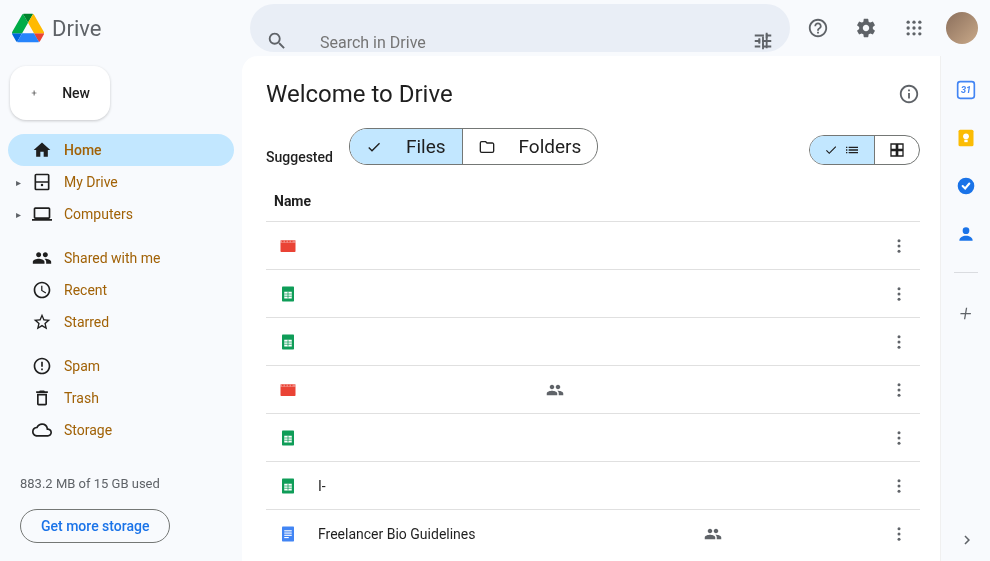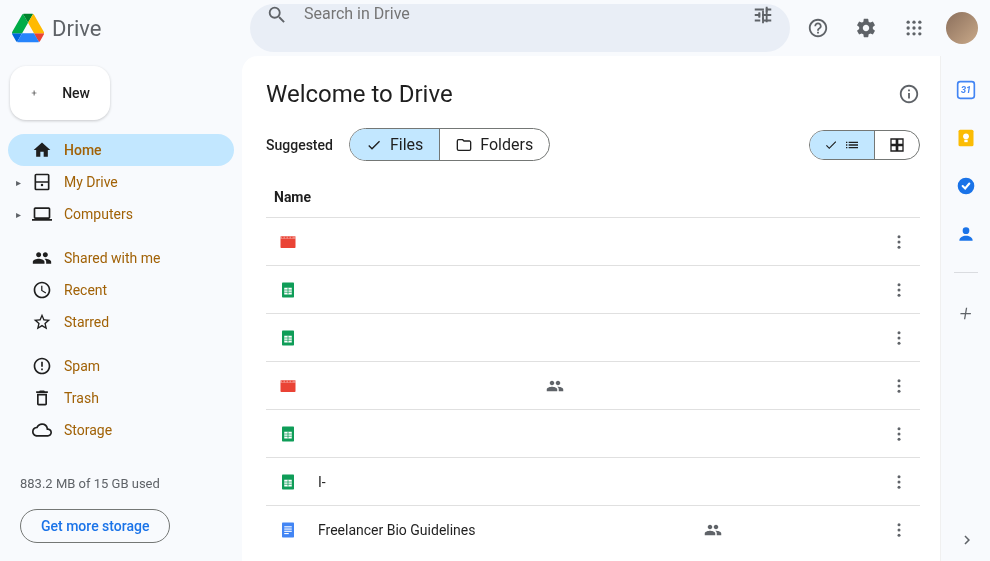--- a/index.html
+++ b/index.html
@@ -2,21 +2,21 @@
 <html><head>
 <meta charset="utf-8">
 <style>
 * { margin: 0; padding: 0; box-sizing: border-box; font-family: 'Google Sans', Roboto, Arial, sans-serif; }
 body { background: #f8fafd; color: #1f1f1f; width: 990px; height: 561px; overflow: hidden; }
 
 .app { display: flex; flex-direction: column; height: 100%; }
 .header { display: flex; align-items: center; height: 56px; padding: 0 12px; gap: 8px; }
 .logo { display: flex; align-items: center; gap: 8px; width: 230px; cursor: pointer; }
 .logo-text { font-size: 22px; color: #5f6368; }
-.search-bar { flex: 1; max-width: 550px; height: 48px; background: #e9eef6; border-radius: 24px; display: flex; align-items: flex-start; padding: 0 16px; gap: 16px; }
+.search-bar { flex: 1; max-width: 550px; height: 48px; background: #e9eef6; border-radius: 24px; display: flex; align-items: flex-end; padding: 0 16px; gap: 32px; }
 .search-bar input { flex: 1; border: none; background: transparent; font-size: 16px; color: #5f6368; outline: none; }
 .header-icons { display: flex; align-items: center; gap: 8px; margin-left: auto; }
 .icon-btn { width: 40px; height: 40px; border-radius: 50%; display: flex; align-items: center; justify-content: center; cursor: pointer; color: #5f6368; }
 .avatar { width: 32px; height: 32px; border-radius: 50%; background: linear-gradient(135deg,#8b6f5c,#c9a989); margin-left: 4px; cursor: pointer; }
 
 .body { display: flex; flex: 1; overflow: hidden; }
 .sidebar { width: 242px; padding: 8px; display: flex; flex-direction: column; }
 .new-btn { display: flex; align-items: center; gap: 24px; background: #fff; border-radius: 16px; padding: 16px 20px; width: 100px; box-shadow: 0 1px 3px rgba(0,0,0,0.2); cursor: pointer; margin: 2px 0 14px 2px; font-size: 14px; font-weight: 500; }
 .nav-item { display: flex; align-items: center; gap: 12px; height: 32px; padding: 0 12px 0 24px; border-radius: 16px; font-size: 14px; color: #a16207; cursor: pointer; position: relative; }
 .nav-item.active { background: #c2e7ff; font-weight: 500; }
@@ -26,24 +26,24 @@
 .storage-fill { height: 100%; width: 6%; background: #1a73e8; }
 .storage-text { margin: 6px 12px; font-size: 13px; color: #5f6368; }
 .storage-btn { margin: 12px; padding: 8px 20px; border: 1px solid #747775; border-radius: 20px; color: #1a73e8; font-size: 14px; font-weight: 500; cursor: pointer; width: fit-content; }
 
 .main-wrap { flex: 1; display: flex; overflow: hidden; }
 .main { flex: 1; background: #fff; border-radius: 16px 0 0 0; padding: 24px 20px 0 24px; overflow-y: auto; margin-right: 0; }
 .main-header { display: flex; align-items: center; justify-content: space-between; margin-bottom: 20px; }
 .main-title { font-size: 24px; font-weight: 400; }
 .info-btn { color: #5f6368; cursor: pointer; }
 
-.sugg-row { display: flex; align-items: center; gap: 16px; margin-bottom: 20px; }
+.sugg-row { display: flex; align-items: flex-end; gap: 16px; margin-bottom: 20px; }
 .sugg-label { font-size: 14px; font-weight: 500; }
 .chip-group { display: flex; border: 1px solid #747775; border-radius: 18px; overflow: hidden; }
-.chip { display: flex; align-items: center; gap: 8px; padding: 6px 16px; font-size: 16px; cursor: pointer; border-right: 1px solid #747775; }
+.chip { display: flex; align-items: center; gap: 24px; padding: 6px 16px; font-size: 19px; cursor: pointer; border-right: 1px solid #747775; }
 .chip:last-child { border-right: none; }
 .chip.active { background: #c2e7ff; }
 .view-toggle { margin-left: auto; display: flex; border: 1px solid #747775; border-radius: 18px; overflow: hidden; }
 .view-btn { display: flex; align-items: center; gap: 6px; padding: 6px 14px; cursor: pointer; border-right: 1px solid #747775; }
 .view-btn:last-child { border-right: none; }
 .view-btn.active { background: #c2e7ff; }
 
 .col-header { font-size: 14px; font-weight: 700; padding: 8px 8px 12px; }
 .file-row { display: flex; align-items: center; height: 48px; border-top: 1px solid #e0e0e0; padding: 0 8px; cursor: pointer; }
 .file-icon { width: 28px; display: flex; justify-content: center; margin-right: 16px; }

